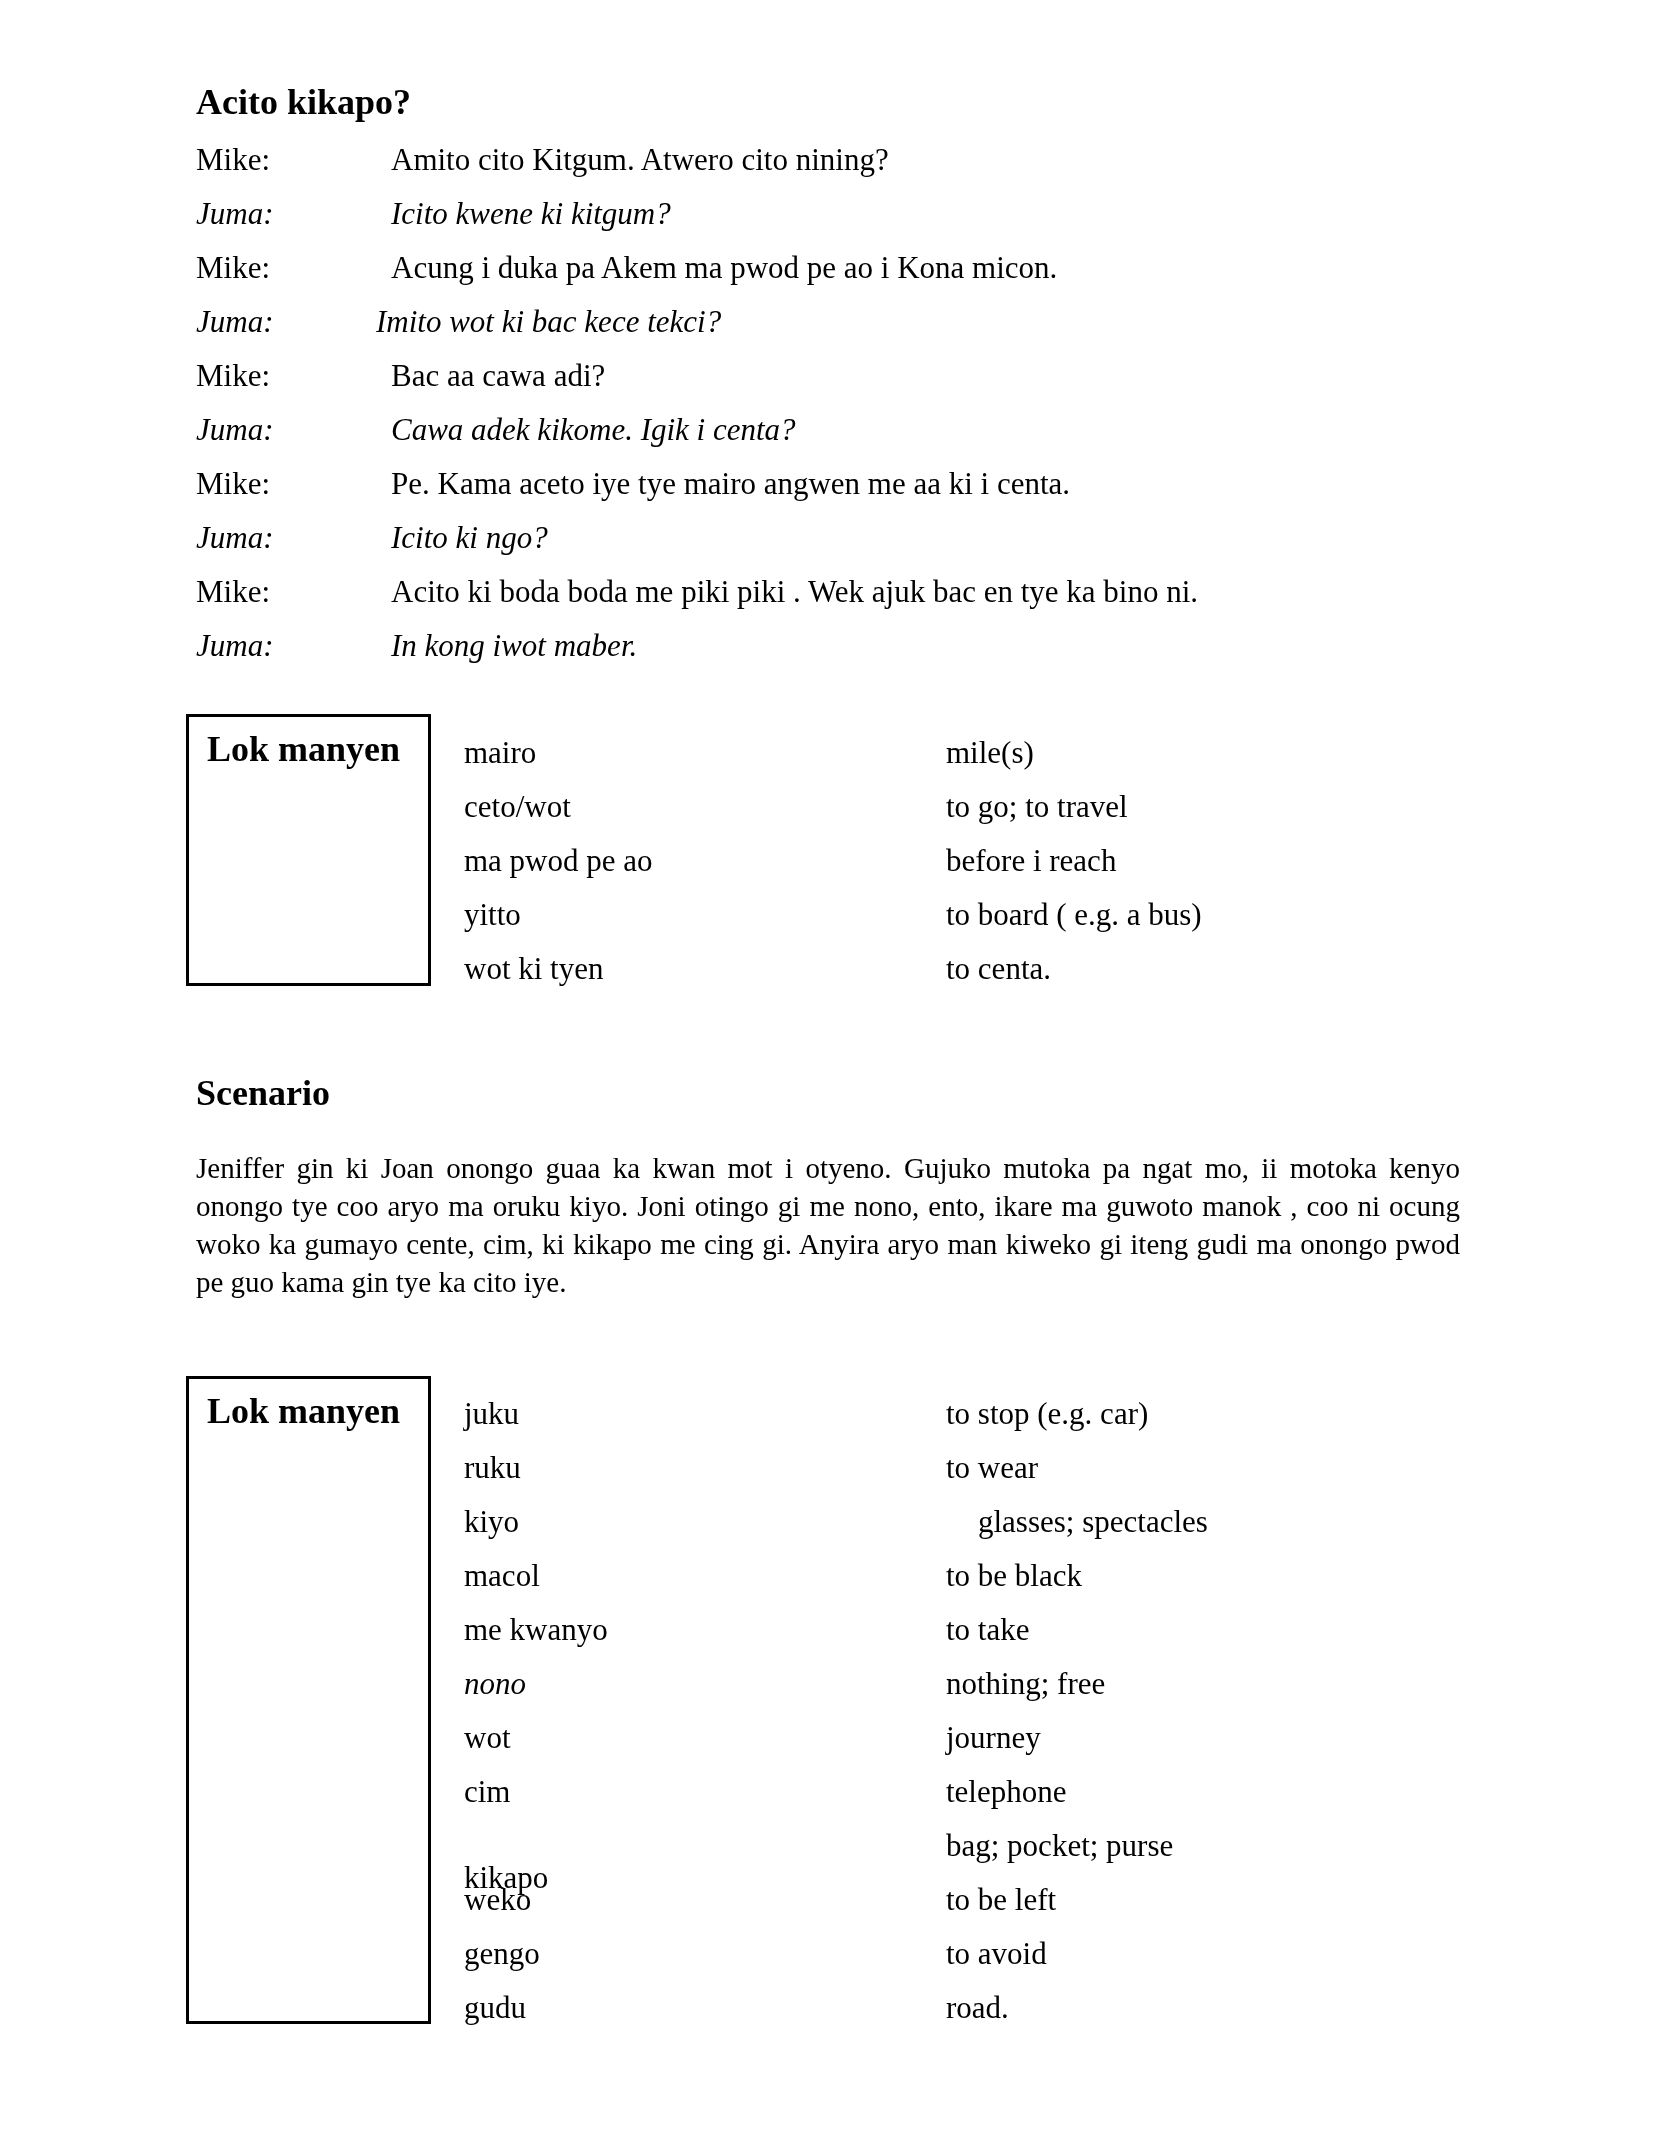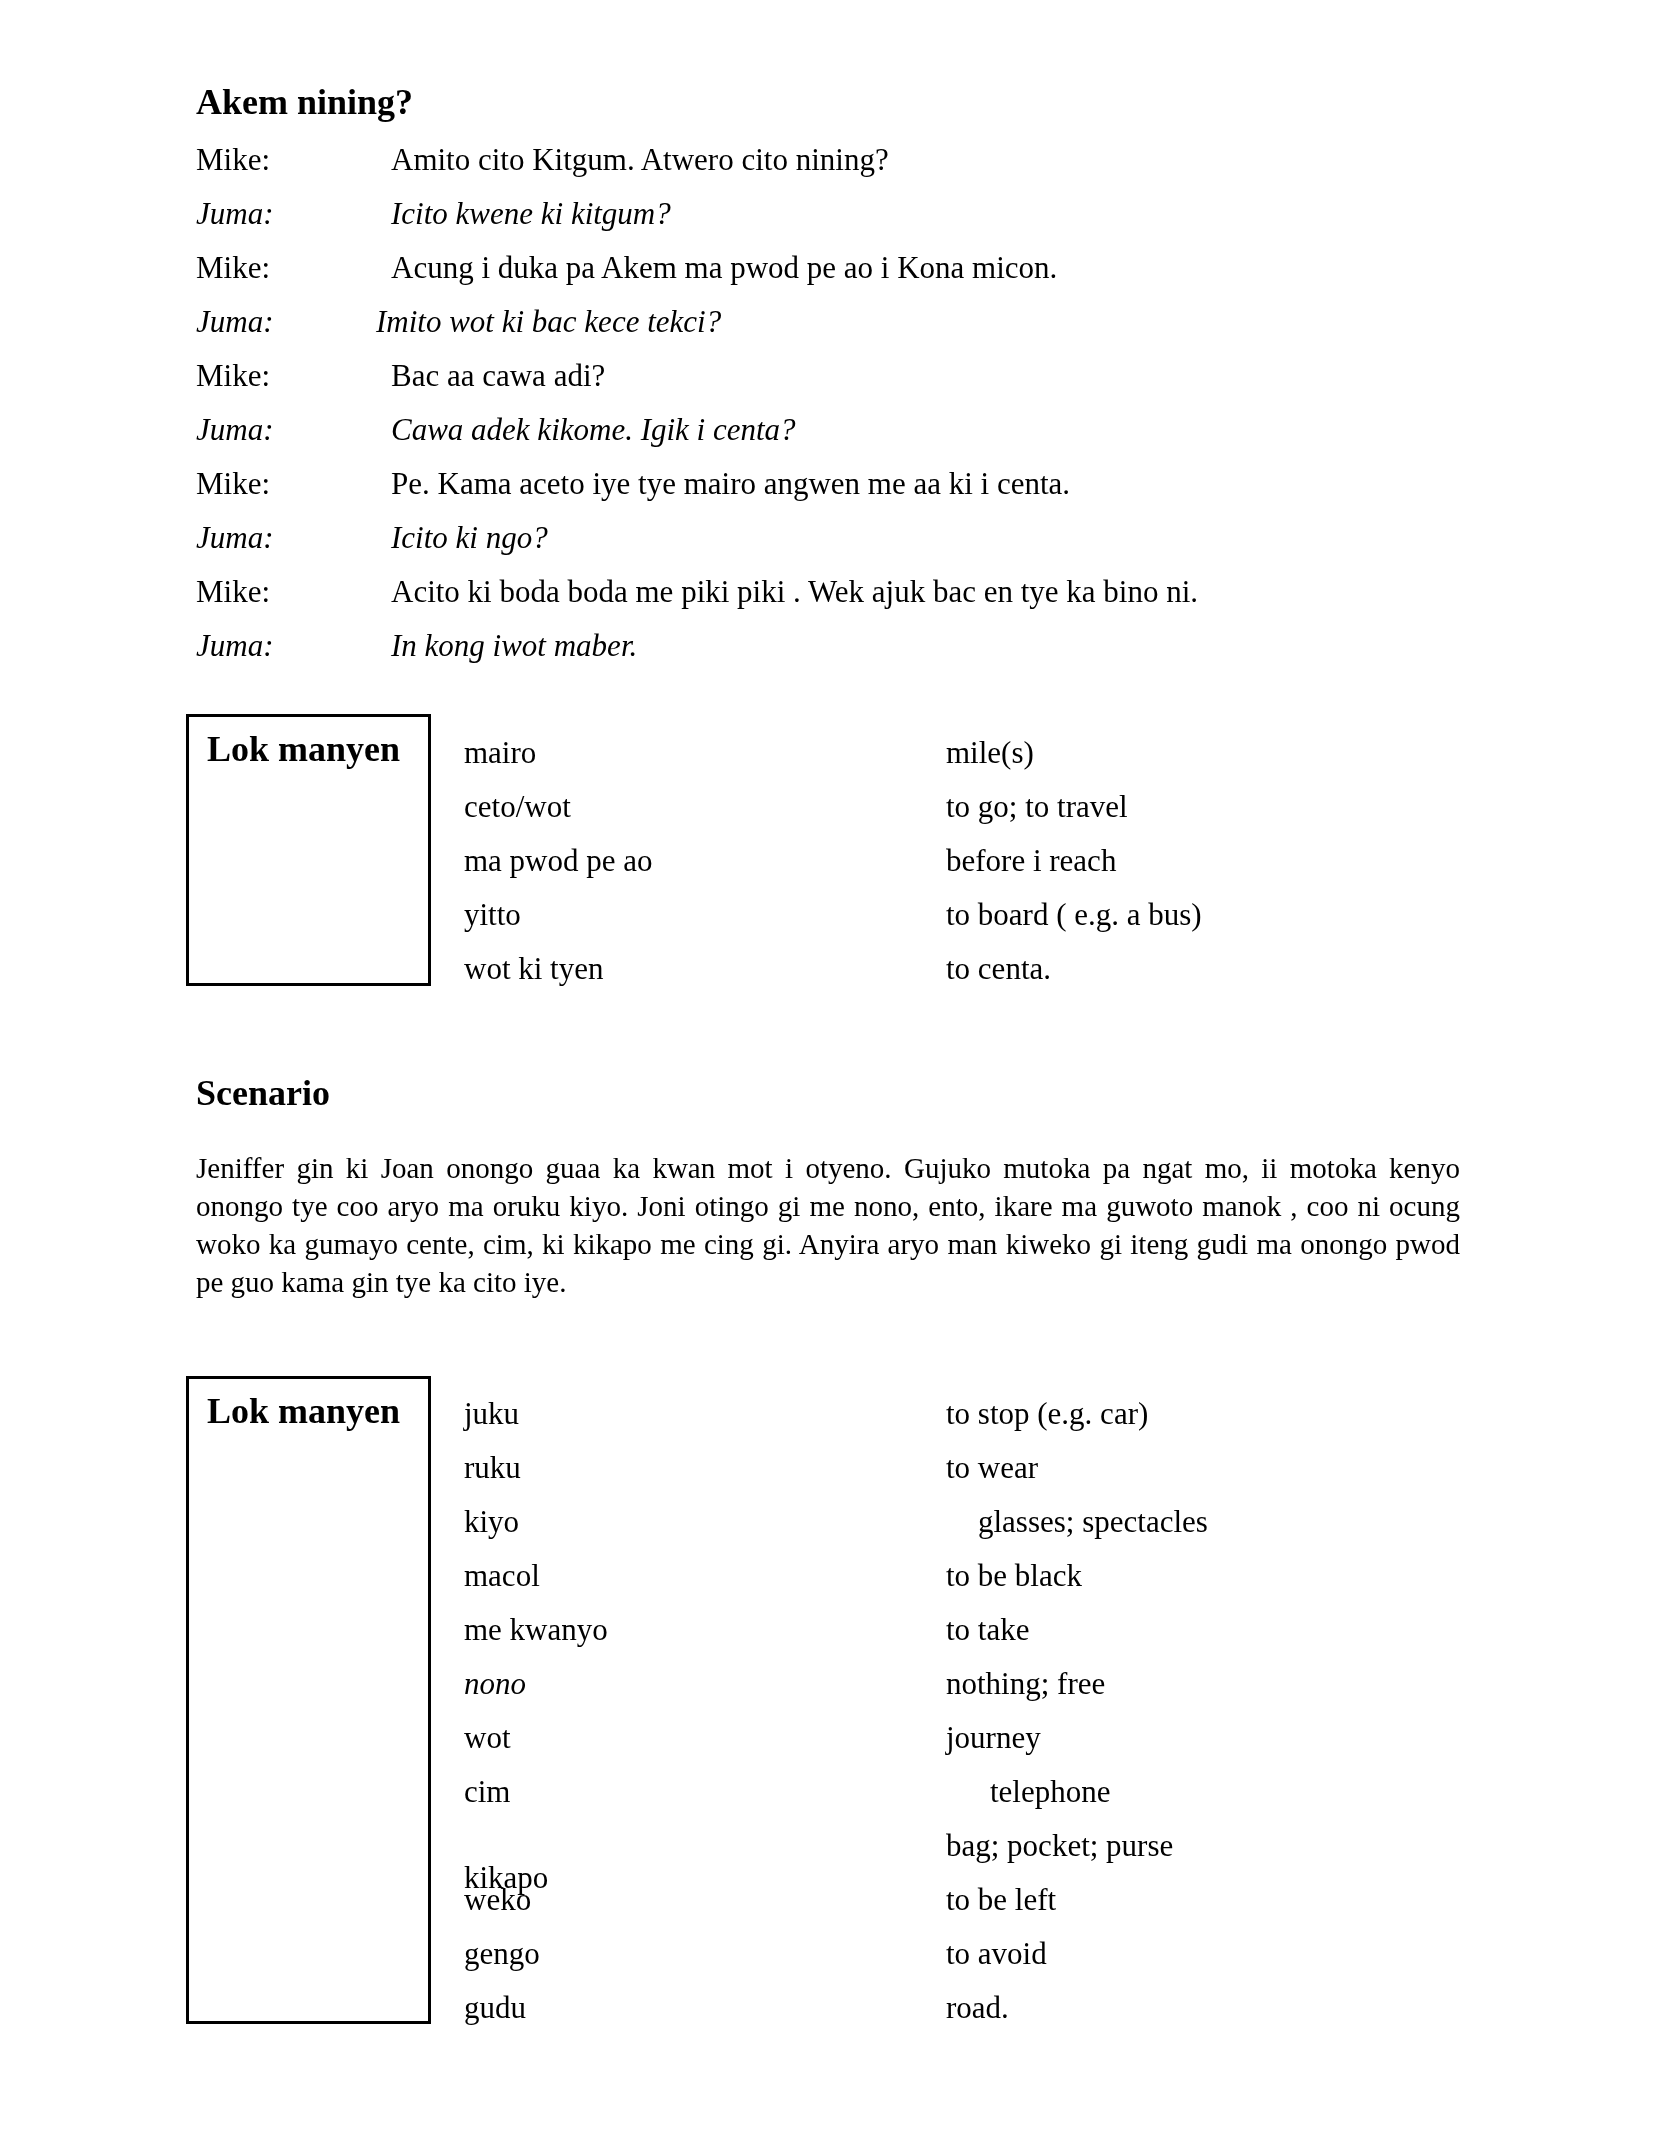--- a/index.html
+++ b/index.html
@@ -9,21 +9,21 @@
   h1.sec{position:absolute;margin:0;font-size:36px;font-weight:bold;line-height:1;}
   .line{position:absolute;font-size:31px;line-height:1;}
   .it{font-style:italic;font-family:Liberation Serif, serif;}
   .box{position:absolute;border:3px solid #000;box-sizing:border-box;}
   .box .bt{position:absolute;left:18px;font-size:36px;font-weight:bold;line-height:1;white-space:nowrap;}
   .para{position:absolute;left:196px;width:1264px;font-size:29px;line-height:38px;text-align:justify;margin:0;}
 </style>
 </head>
 <body>
 
-<h1 class="sec" style="left:196px;top:84px;">Akem nining?</h1>
+<h1 class="sec" style="left:196px;top:84px;">Acito kikapo?</h1>
 
 <div>
   <div>
     <span class="line" style="left:196px;top:144px;">Mike:</span>
     <span class="line abs" style="left:391px;top:144px;">Amito cito Kitgum. Atwero cito nining?</span>
   </div>
   <div>
     <span class="line it" style="left:196px;top:198px;">Juma:</span>
     <span class="line abs it" style="left:391px;top:198px;">Icito kwene ki kitgum?</span>
   </div>
@@ -92,21 +92,21 @@
   <span class="line abs" style="left:978px;top:1506px;text-align:right;">glasses; spectacles</span>
   <span class="line abs" style="left:464px;top:1560px;">macol</span>
   <span class="line abs" style="left:946px;top:1560px;">to be black</span>
   <span class="line abs" style="left:464px;top:1614px;">me kwanyo</span>
   <span class="line abs" style="left:946px;top:1614px;">to take</span>
   <span class="line abs" style="left:464px;top:1668px;font-style:italic;">nono</span>
   <span class="line abs" style="left:946px;top:1668px;">nothing; free</span>
   <span class="line abs" style="left:464px;top:1722px;">wot</span>
   <span class="line abs" style="left:946px;top:1722px;">journey</span>
   <span class="line abs" style="left:464px;top:1776px;">cim</span>
-  <span class="line abs" style="left:946px;top:1776px;margin-left:44px;">telephone</span>
+  <span class="line abs" style="left:946px;top:1776px;">telephone</span>
   <span class="line abs" style="left:464px;top:1830px;margin-top:32px;">kikapo</span>
   <span class="line abs" style="left:946px;top:1830px;">bag; pocket; purse</span>
   <span class="line abs" style="left:464px;top:1884px;">weko</span>
   <span class="line abs" style="left:946px;top:1884px;">to be left</span>
   <span class="line abs" style="left:464px;top:1938px;">gengo</span>
   <span class="line abs" style="left:946px;top:1938px;">to avoid</span>
   <span class="line abs" style="left:464px;top:1992px;">gudu</span>
   <span class="line abs" style="left:946px;top:1992px;">road.</span>
 </div>
 

